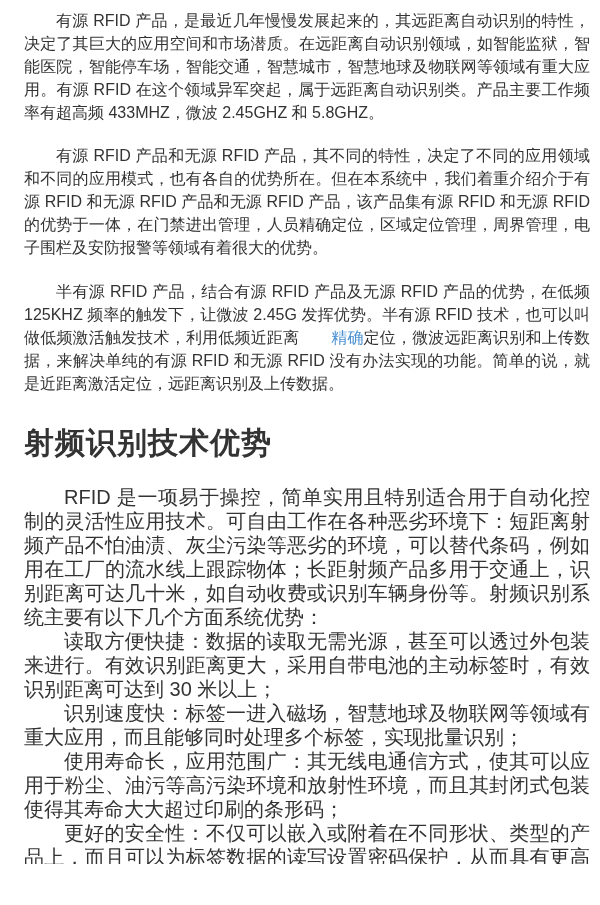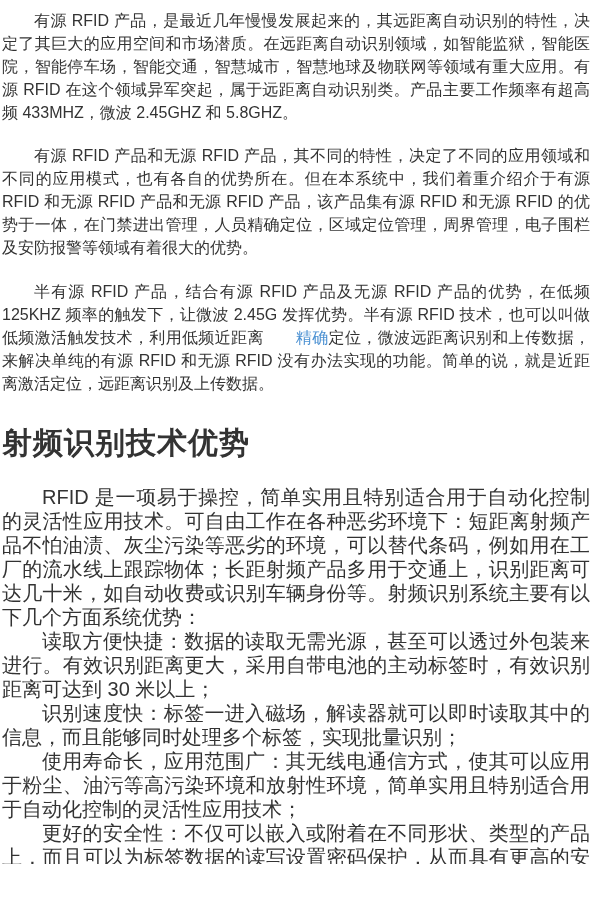--- a/index.html
+++ b/index.html
@@ -13,21 +13,21 @@
     padding: 0;
     width: 600px;
     height: 905px;
     background: var(--background);
     font-family: "Liberation Sans", "DejaVu Sans", sans-serif;
     color: var(--text);
   }
   .doc {
     width: 600px;
     height: 864px;
-    padding: 9px 10px 0 2px;
+    padding: 9px 10px 0 24px;
     overflow: hidden;
   }
   p.intro {
     font-size: 16px;
     line-height: 23px;
     margin: 0 0 21px 0;
     text-indent: 2em;
     text-align: justify;
   }
   p.intro:nth-of-type(1) { margin-bottom: 20px; }
@@ -63,21 +63,21 @@
   <p class="intro">有源 RFID 产品和无源 RFID 产品，其不同的特性，决定了不同的应用领域和不同的应用模式，也有各自的优势所在。但在本系统中，我们着重介绍介于有源 RFID 和无源 RFID 产品和无源 RFID 产品，该产品集有源 RFID 和无源 RFID 的优势于一体，在门禁进出管理，人员精确定位，区域定位管理，周界管理，电子围栏及安防报警等领域有着很大的优势。</p>
 
   <p class="intro"><span>半有源 RFID 产品，结合有源 RFID 产品及无源 RFID 产品的优势，在低频 125KHZ 频率的触发下，让微波 2.45G 发挥优势。半有源 RFID 技术，也可以叫做低频激活触发技术，利用低频近距离</span><a href="#" class="link">精确</a><span>定位，微波远距离识别和上传数据，来解决单纯的有源 RFID 和无源 RFID 没有办法实现的功能。简单的说，就是近距离激活定位，远距离识别及上传数据。</span></p>
 
   <h1 class="heading">射频识别技术优势</h1>
 
   <p class="adv">RFID 是一项易于操控，简单实用且特别适合用于自动化控制的灵活性应用技术。可自由工作在各种恶劣环境下：短距离射频产品不怕油渍、灰尘污染等恶劣的环境，可以替代条码，例如用在工厂的流水线上跟踪物体；长距射频产品多用于交通上，识别距离可达几十米，如自动收费或识别车辆身份等。射频识别系统主要有以下几个方面系统优势：</p>
 
   <p class="adv">读取方便快捷：数据的读取无需光源，甚至可以透过外包装来进行。有效识别距离更大，采用自带电池的主动标签时，有效识别距离可达到 30 米以上；</p>
 
-  <p class="adv">识别速度快：标签一进入磁场，解读器就可以即时读取其中的信息，而且能够同时处理多个标签，实现批量识别；</p>
+  <p class="adv">识别速度快：标签一进入磁场，智慧地球及物联网等领域有重大应用，而且能够同时处理多个标签，实现批量识别；</p>
 
 
-  <p class="adv">使用寿命长，应用范围广：其无线电通信方式，使其可以应用于粉尘、油污等高污染环境和放射性环境，简单实用且特别适合用于自动化控制的灵活性应用技术；</p>
+  <p class="adv">使用寿命长，应用范围广：其无线电通信方式，使其可以应用于粉尘、油污等高污染环境和放射性环境，而且其封闭式包装使得其寿命大大超过印刷的条形码；</p>
 
 
   <p class="adv">更好的安全性：不仅可以嵌入或附着在不同形状、类型的产品上，而且可以为标签数据的读写设置密码保护，从而具有更高的安全性；</p>
 
 </div>
 
 </body></html>

